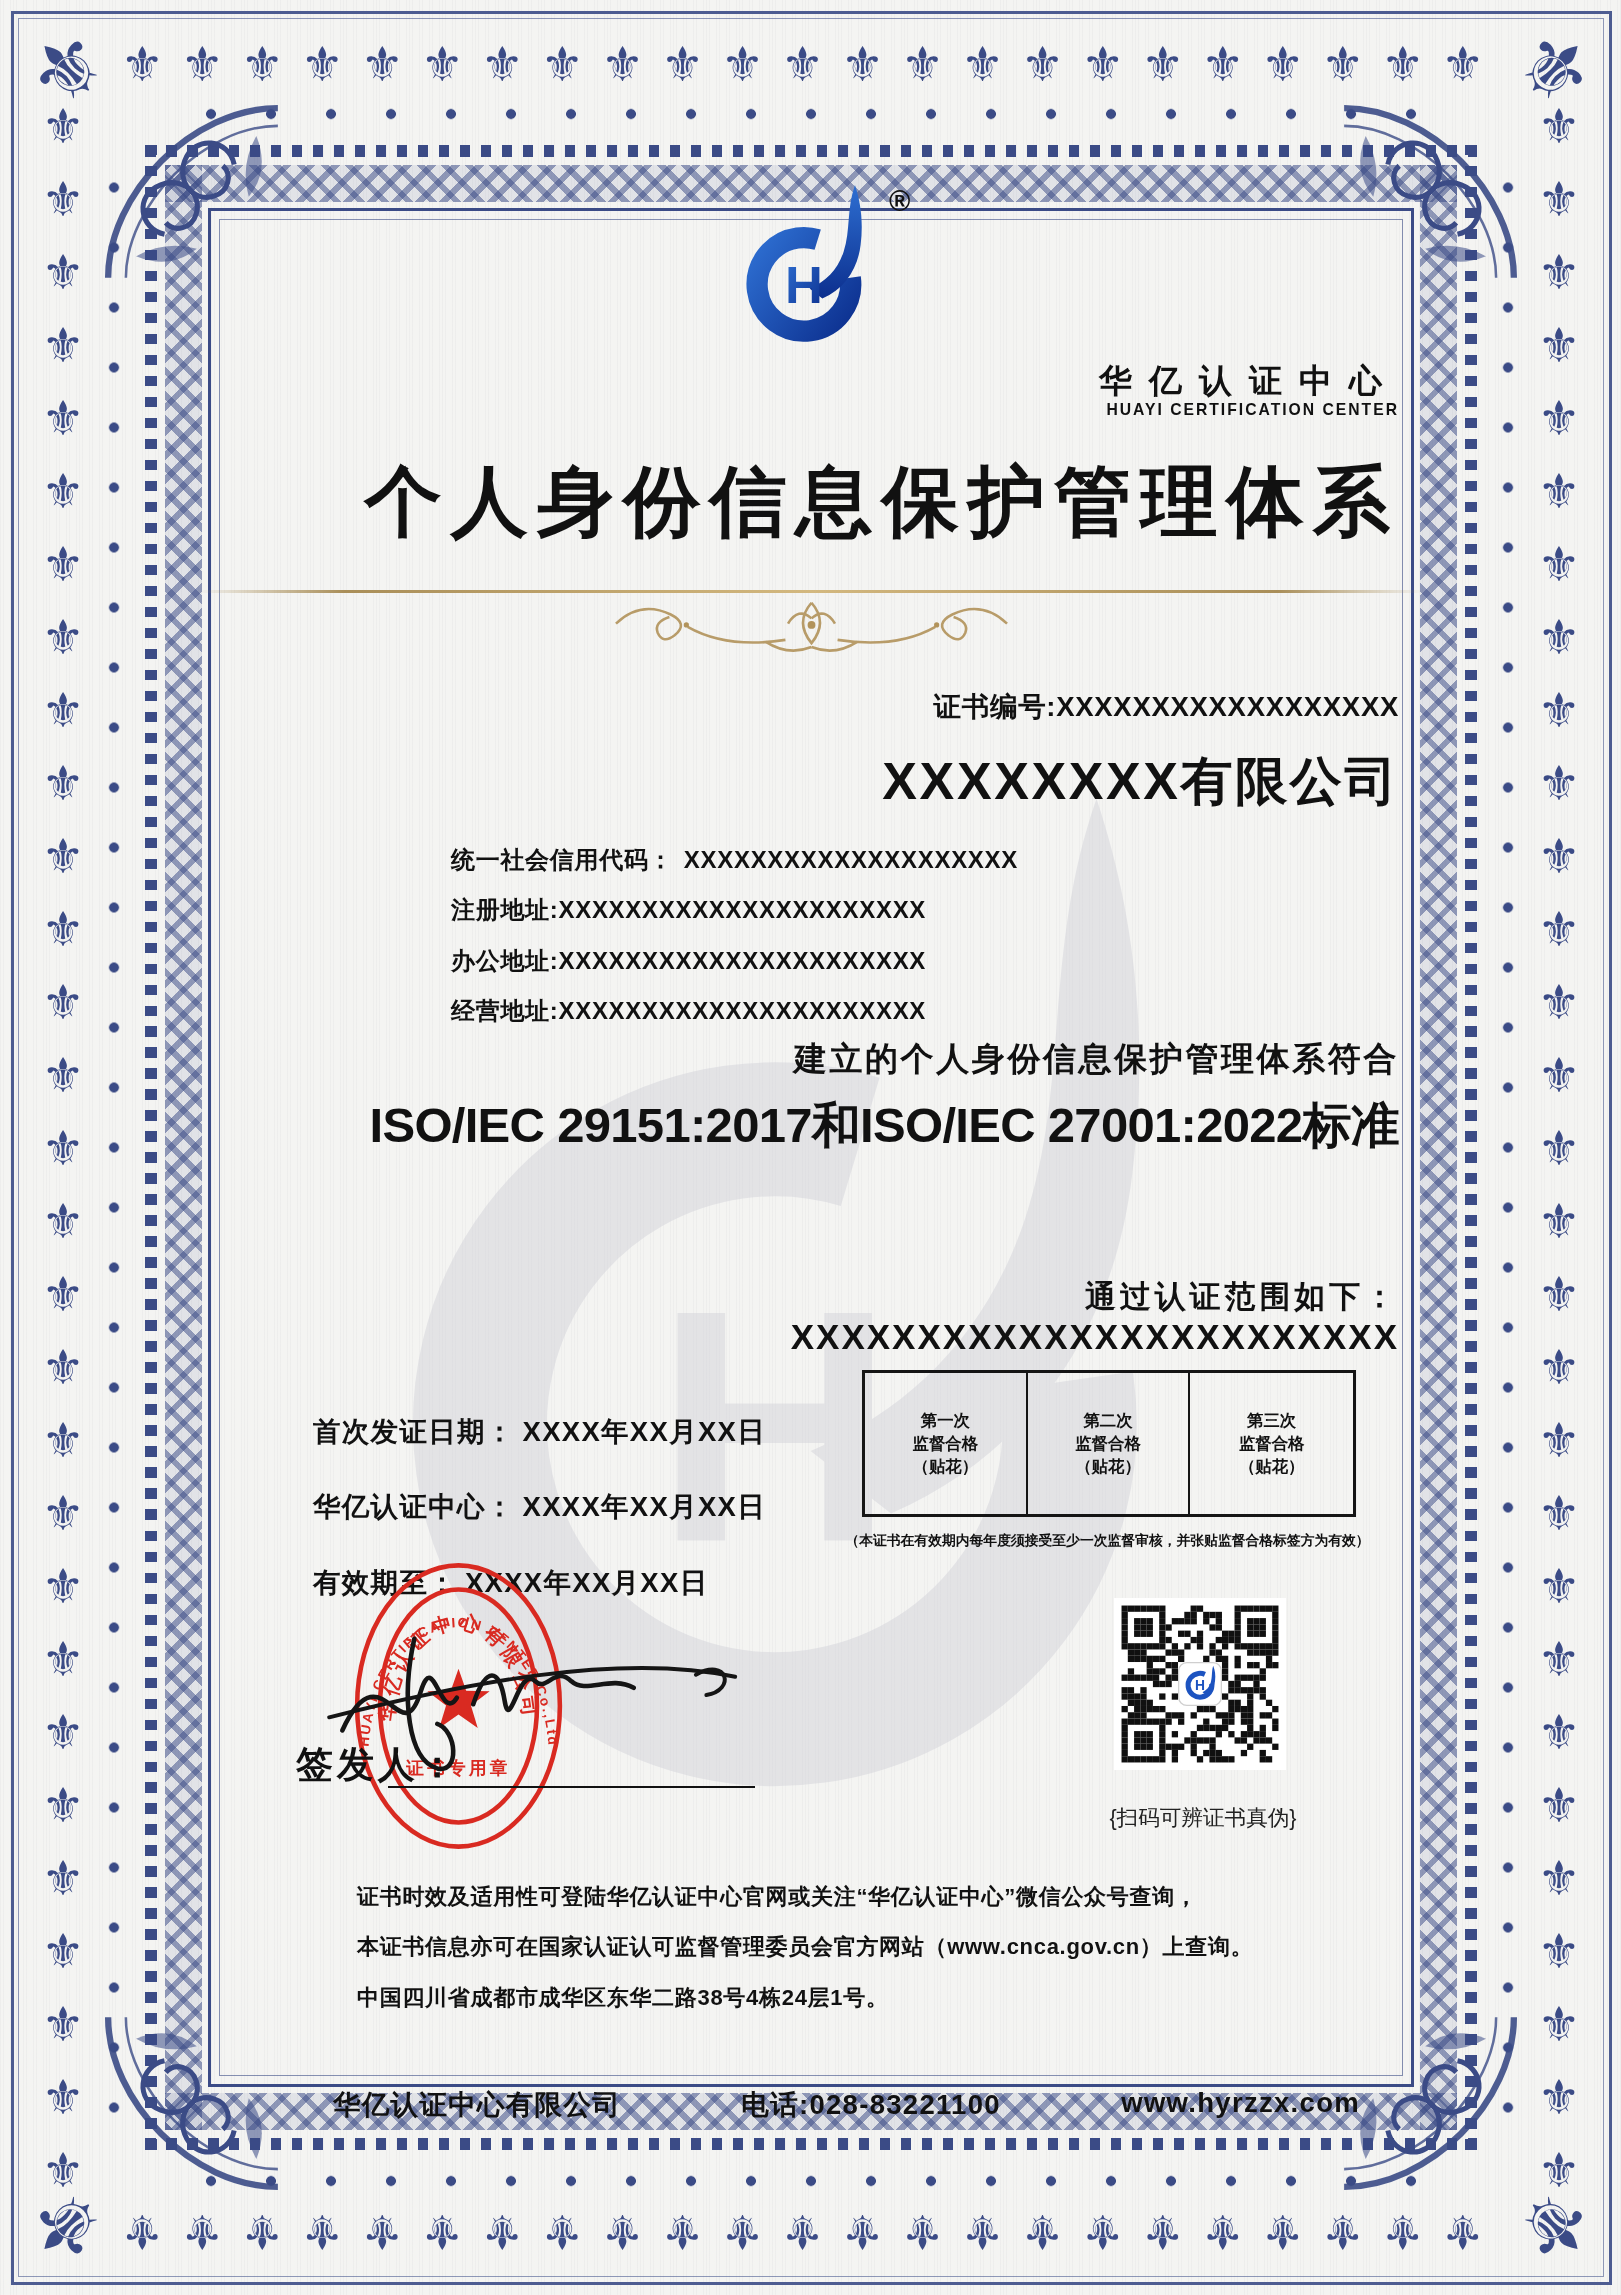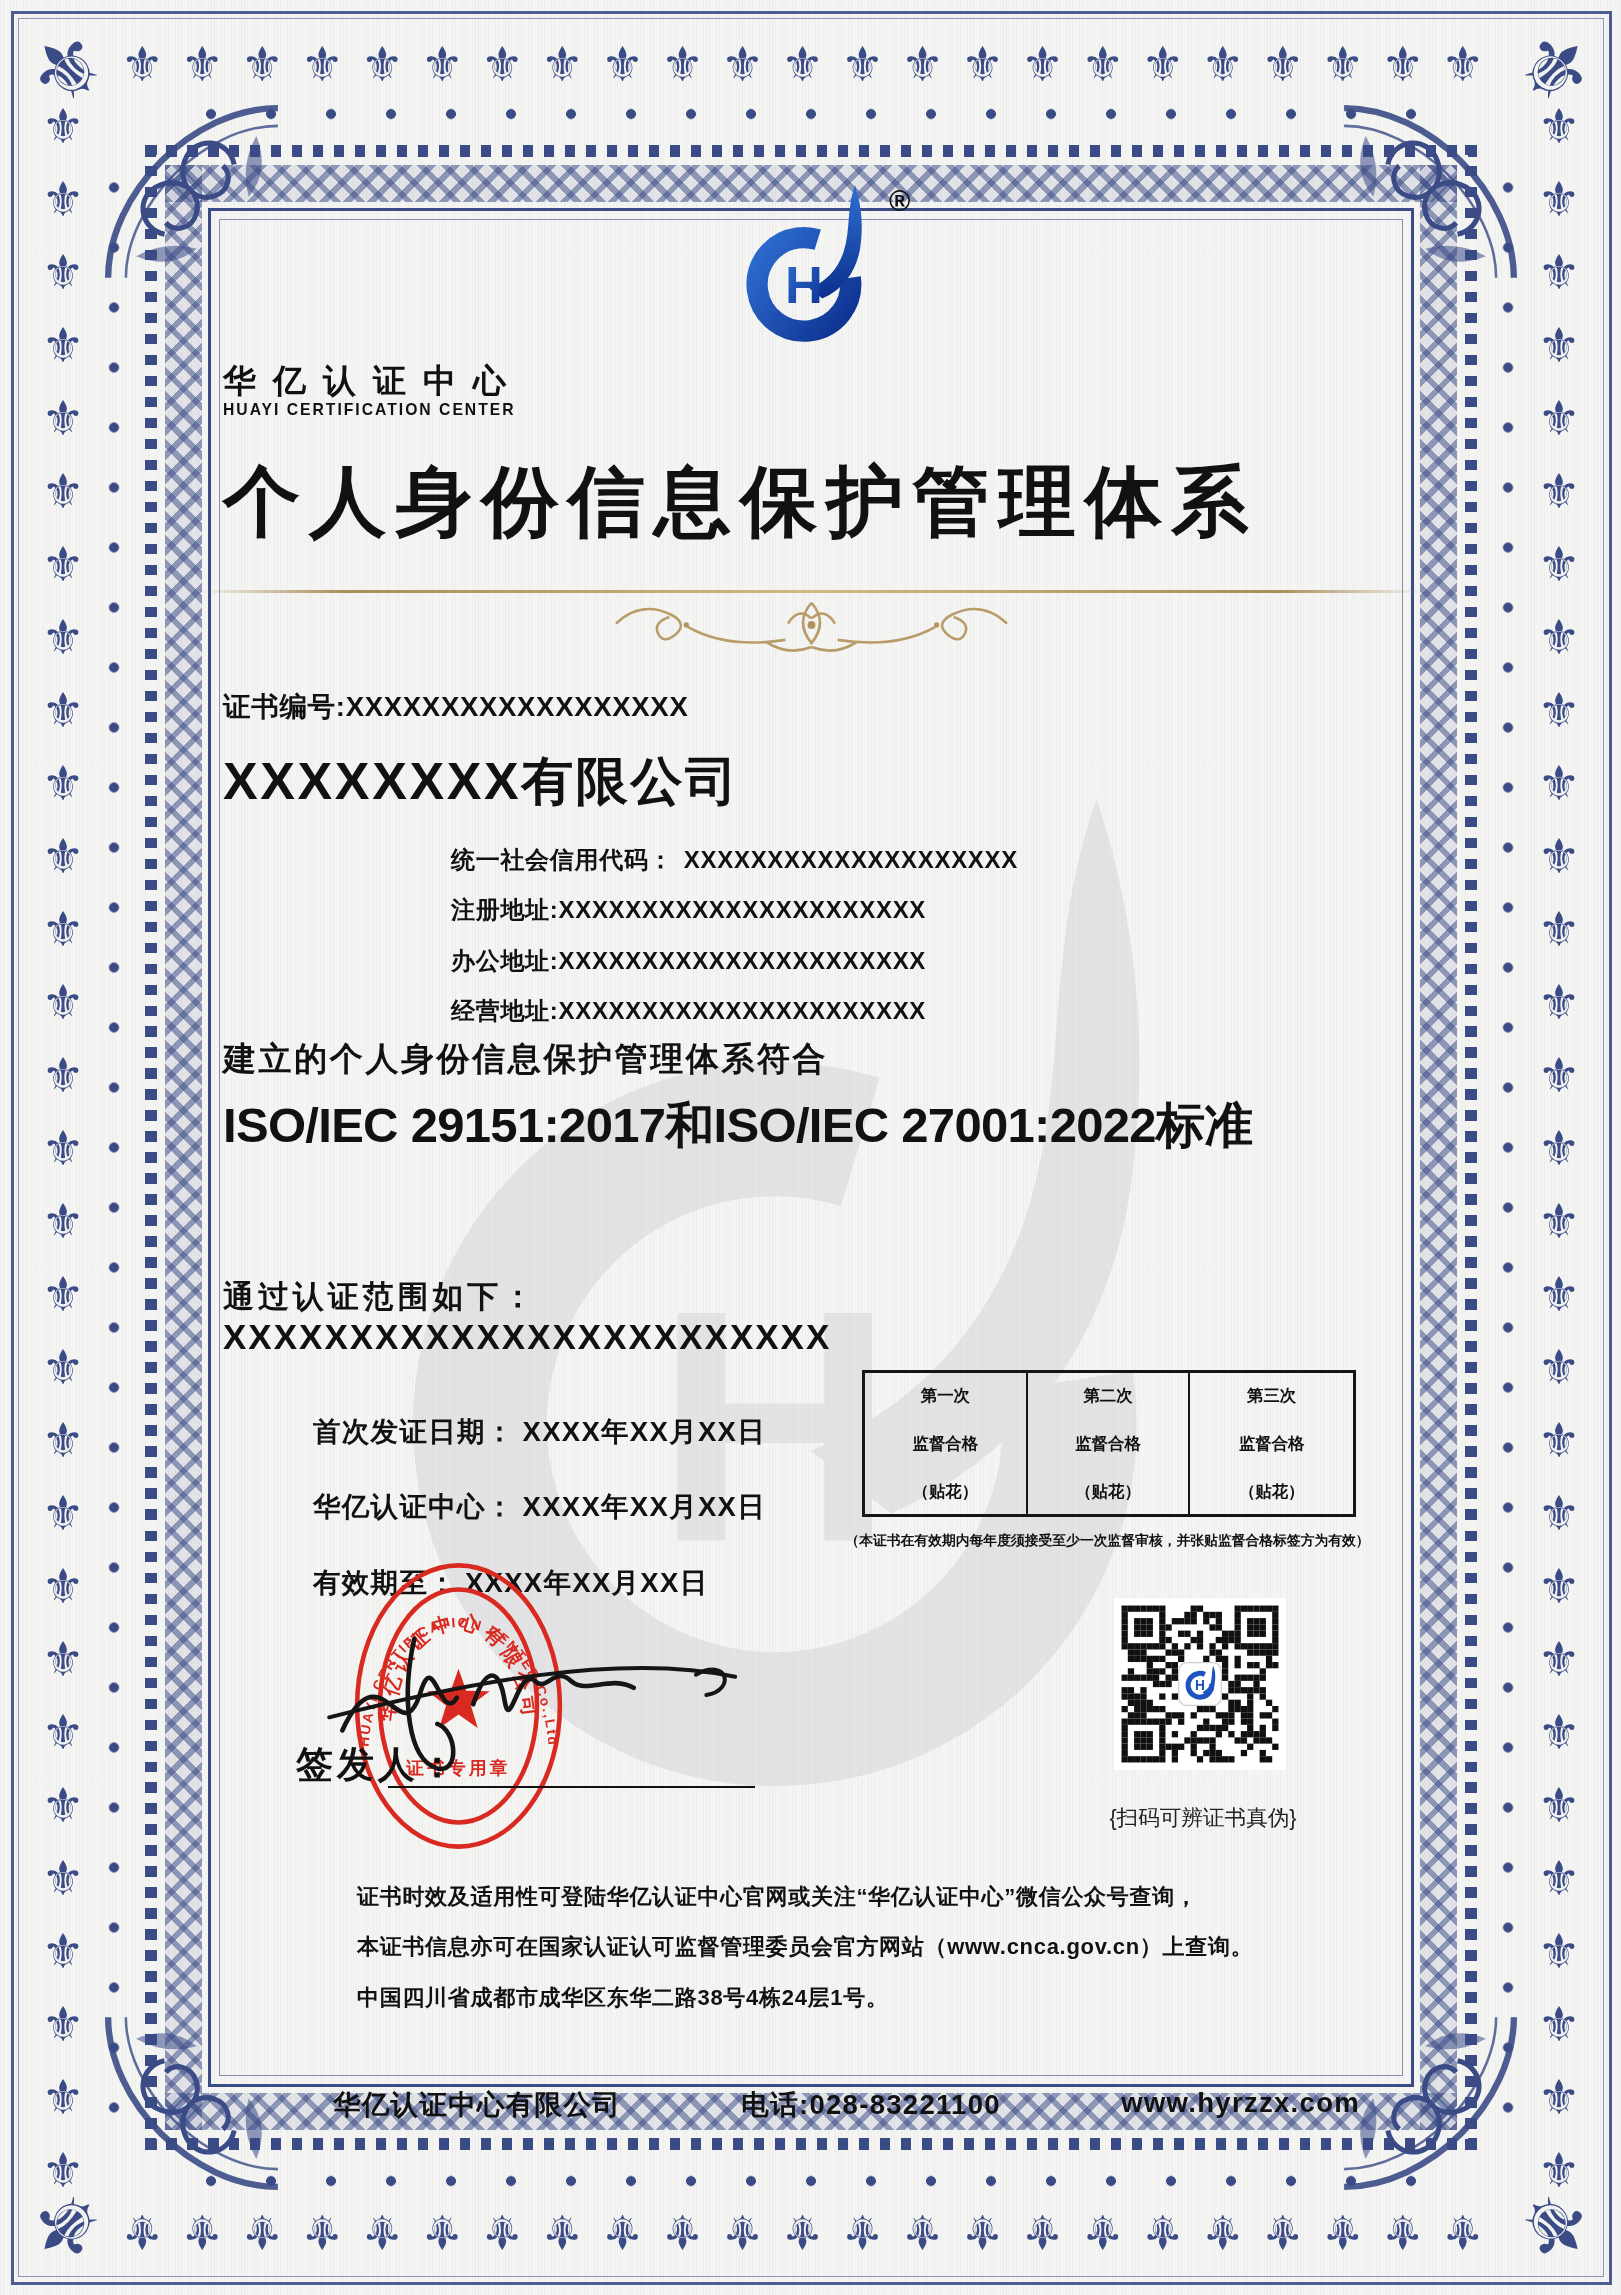--- a/index.html
+++ b/index.html
@@ -47,21 +47,21 @@
   .inner2{position:absolute;inset:219px;border:1.3px solid rgba(59,75,134,.6);z-index:2;}
   .corner{position:absolute;width:190px;height:190px;z-index:2;}
   .c-tl{top:98px;left:98px;}
   .c-tr{top:98px;right:98px;transform:rotate(90deg);}
   .c-br{bottom:98px;right:98px;transform:rotate(180deg);}
   .c-bl{bottom:98px;left:98px;transform:rotate(270deg);}
   
   .watermark{position:absolute;left:328px;top:754px;width:983px;z-index:1;opacity:.5;}
   
   .content{position:absolute;inset:0;z-index:3;}
-  .cline{position:absolute;left:223px;right:223px;text-align:left;}
+  .cline{position:absolute;left:223px;right:223px;text-align:right;}
   .brand-logo{position:absolute;left:733px;top:178px;width:156px;}
   .reg-mark{position:absolute;left:889px;top:185px;font-size:29px;font-weight:700;color:#111;}
   .brand-cn{top:359px;font-size:33px;font-weight:900;letter-spacing:17px;}
   .brand-en{top:401px;font-size:15.7px;font-weight:700;letter-spacing:2px;}
   .main-title{top:451px;font-size:77px;font-weight:900;letter-spacing:9.2px;white-space:nowrap;}
   .gold-line{position:absolute;left:197px;right:197px;top:590px;height:3.3px;
              background:linear-gradient(90deg,rgba(178,147,91,0) 0%,#a98e58 12%,#d3b87f 50%,#a98e58 88%,rgba(178,147,91,0) 100%);}
   .gold-orn{position:absolute;left:602px;top:591px;width:419px;height:73px;}
   .certno{top:689px;font-size:27.5px;font-weight:700;letter-spacing:0.7px;}
   .company{top:747px;font-size:52px;font-weight:900;letter-spacing:2.6px;}
@@ -71,21 +71,21 @@
   .conformity{top:1037px;font-size:33px;font-weight:800;letter-spacing:2.6px;}
   .standards{top:1093px;font-size:49px;font-weight:900;letter-spacing:-0.7px;white-space:nowrap;}
   .scopehead{top:1263px;font-size:31px;font-weight:800;letter-spacing:3.9px;margin-top:13px;}
   .scopeval{top:1317px;font-size:35px;font-weight:700;letter-spacing:2px;}
   .dateline{position:absolute;left:313px;font-size:27.5px;font-weight:700;letter-spacing:1.3px;}
   .d1{top:1414px;} .d2{top:1489px;} .d3{top:1565px;}
   .dateline .val{padding-left:7.9px;}
   .suptable{position:absolute;left:862px;top:1370px;width:488px;height:141px;border:3.3px solid #151515;
             display:grid;grid-template-columns:1fr 1fr 1fr;background:rgba(255,255,255,.0);}
   .supcell{border-right:2.6px solid #151515;display:flex;flex-direction:column;align-items:center;justify-content:center;
-           font-size:16.4px;font-weight:700;gap:26px;}
+           font-size:16.4px;font-weight:700;gap:1px;}
   .supcell:last-child{border-right:none;}
   .supnote{position:absolute;left:842px;top:1532px;width:531px;font-size:13.8px;font-weight:700;text-align:center;letter-spacing:0;}
   .seal{position:absolute;left:346px;top:1554px;width:225px;height:304px;}
   .signature{position:absolute;left:303px;top:1619px;width:478px;height:177px;}
   .issuer{position:absolute;left:296px;top:1740px;font-size:37px;font-weight:700;letter-spacing:3.9px;}
   .sigline{position:absolute;left:388px;top:1786px;width:367px;height:0;border-bottom:2.6px solid #111;}
   .qr{position:absolute;left:1114px;top:1598px;width:172px;height:172px;background:#fff;}
   .qrcap{position:absolute;left:1075px;top:1803px;width:256px;text-align:center;font-size:21.6px;font-weight:500;color:#222;}
   .notes{position:absolute;left:357px;top:1882px;font-size:22px;font-weight:700;letter-spacing:0.7px;}
   .notes div{margin-bottom:20.3px;}

